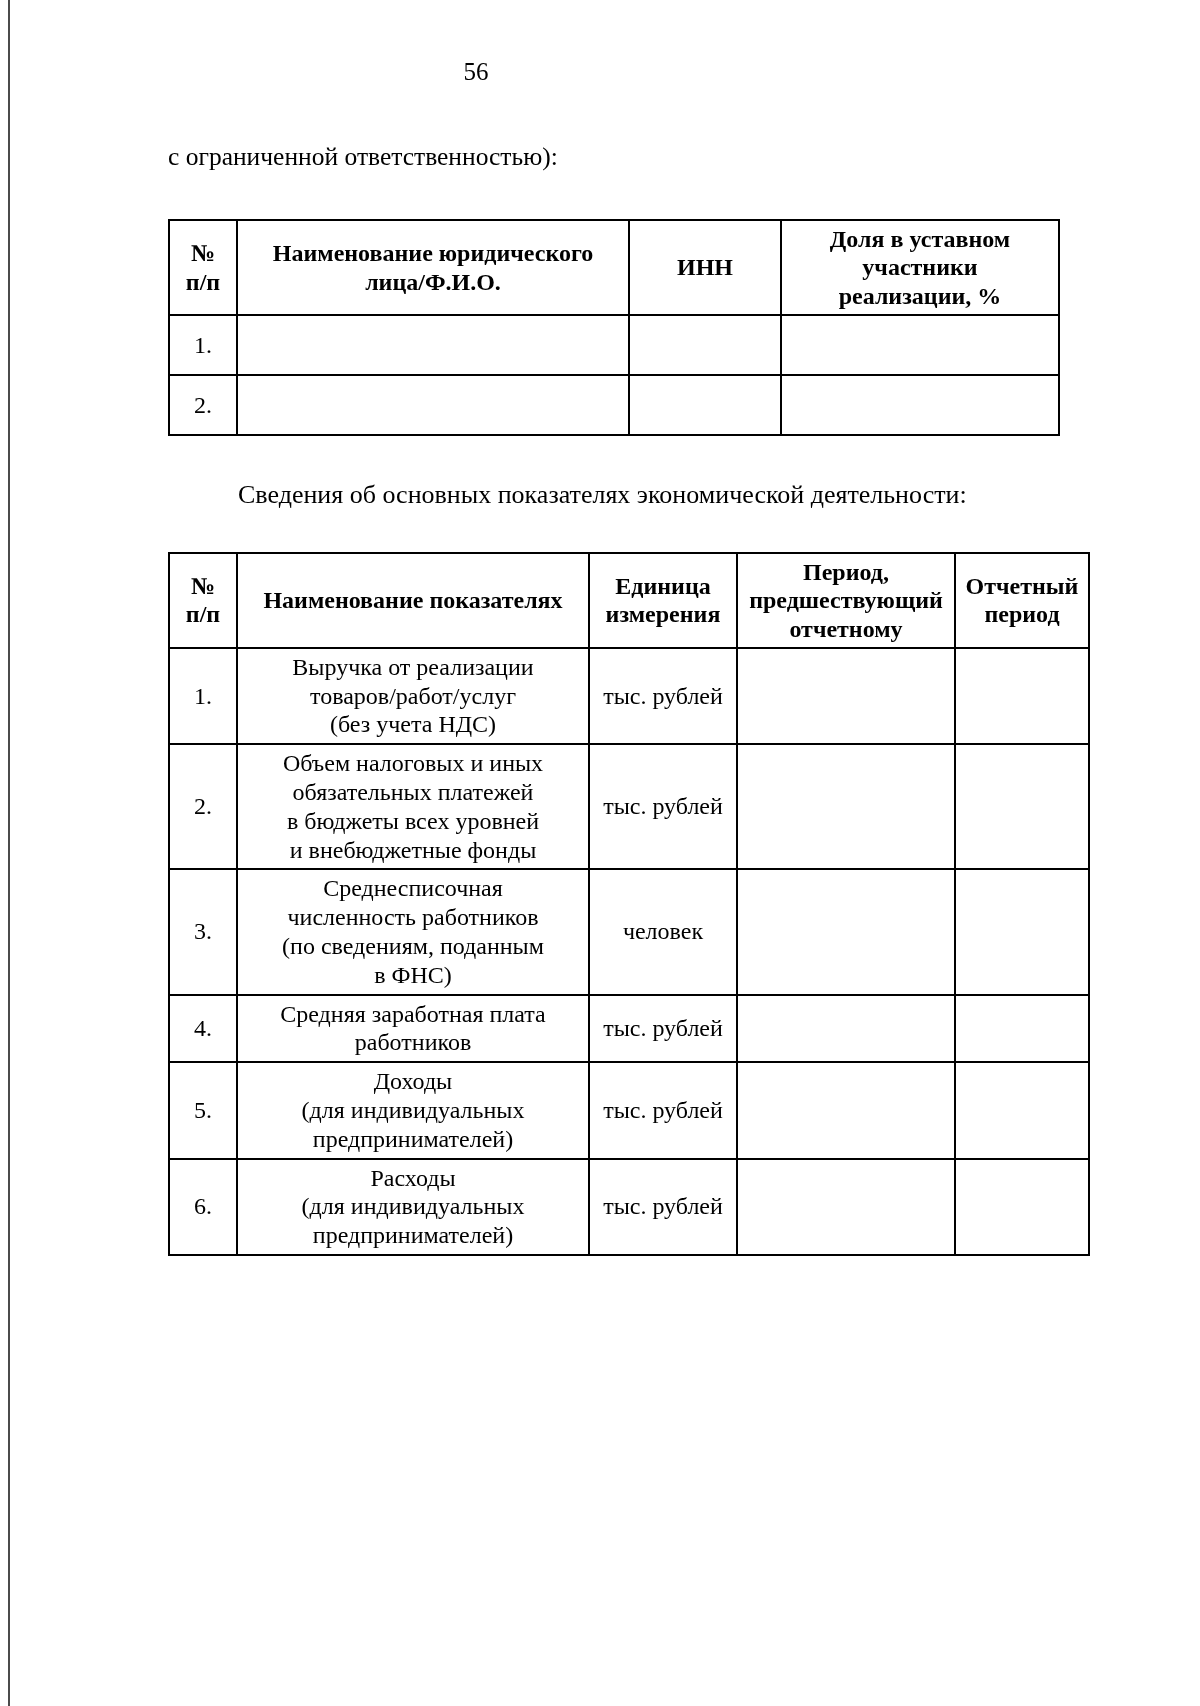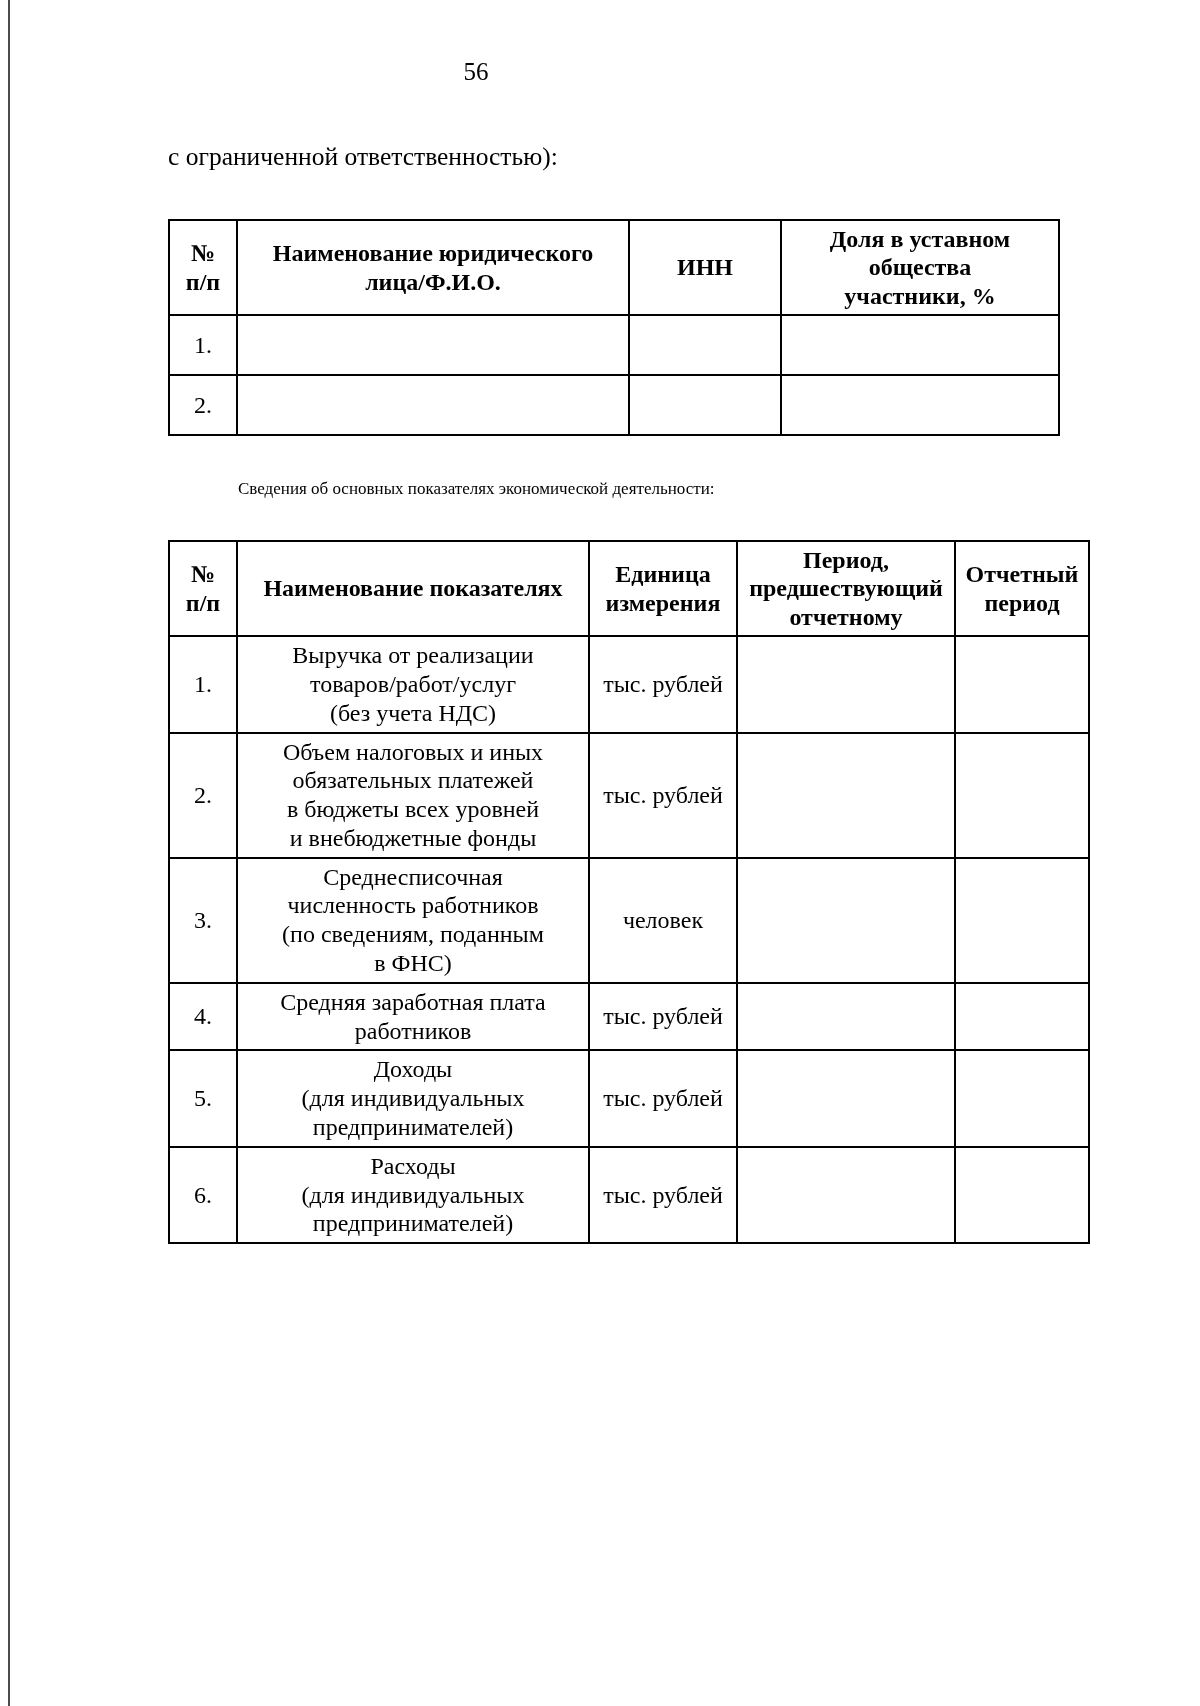--- a/index.html
+++ b/index.html
@@ -55,21 +55,21 @@
   }
   .para .indent {
     display: inline-block;
     width: 74px;
   }
   .para-last {
     text-align: center;
     text-align-last: left;
   }
   .subtitle {
-    font-size: 17px;
+    font-size: 26px;
     line-height: 1.3;
     margin: 0;
     padding-left: 70px;
   }
   table.doc-table {
     border-collapse: collapse;
     width: 890px;
     table-layout: fixed;
   }
   table.doc-table td, table.doc-table th {
@@ -129,22 +129,22 @@
             <div>№</div>
             <div>п/п</div>
           </th>
           <th class="hdr">
             <div>Наименование юридического</div>
             <div>лица/Ф.И.О.</div>
           </th>
           <th class="hdr">ИНН</th>
           <th class="hdr">
             <div>Доля в уставном</div>
-            <div>общества</div>
-            <div>участники, %</div>
+            <div>участники</div>
+            <div>реализации, %</div>
           </th>
         </tr>
       </thead>
       <tbody>
         <tr>
           <td class="num-cell">1.</td>
           <td class="cell-left empty-cell"></td>
           <td class="cell-center empty-cell"></td>
           <td class="cell-center empty-cell"></td>
         </tr>

